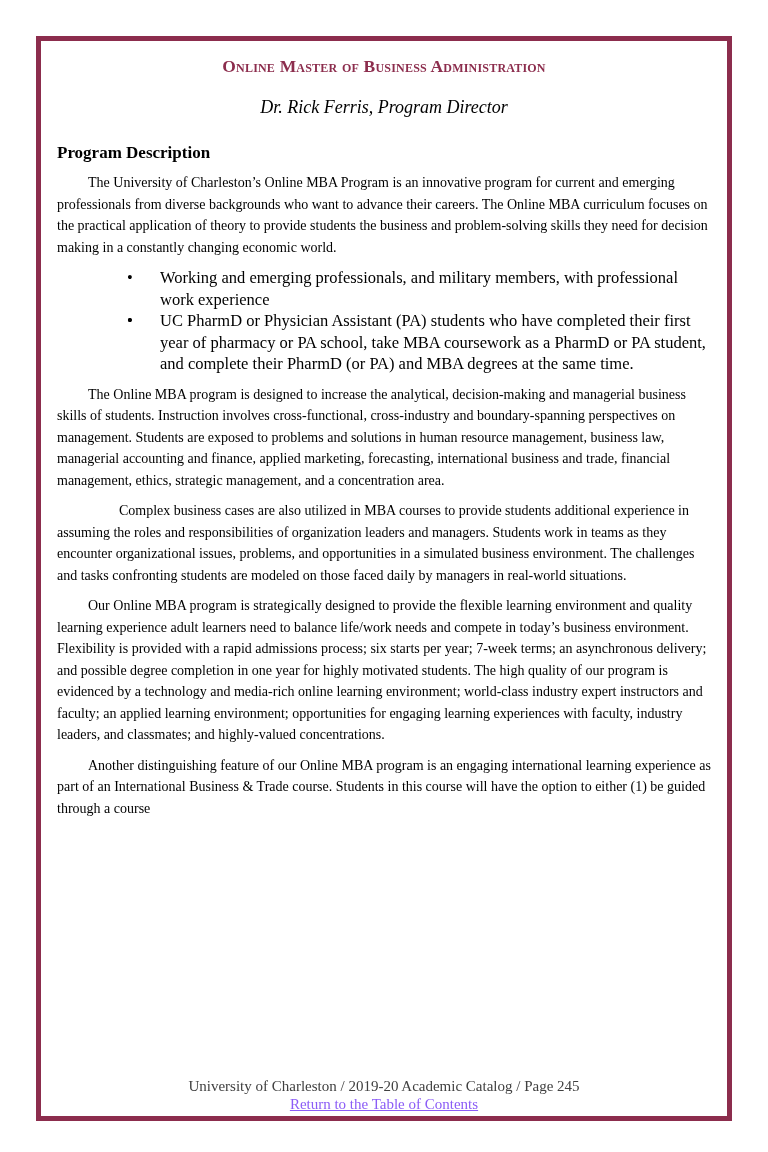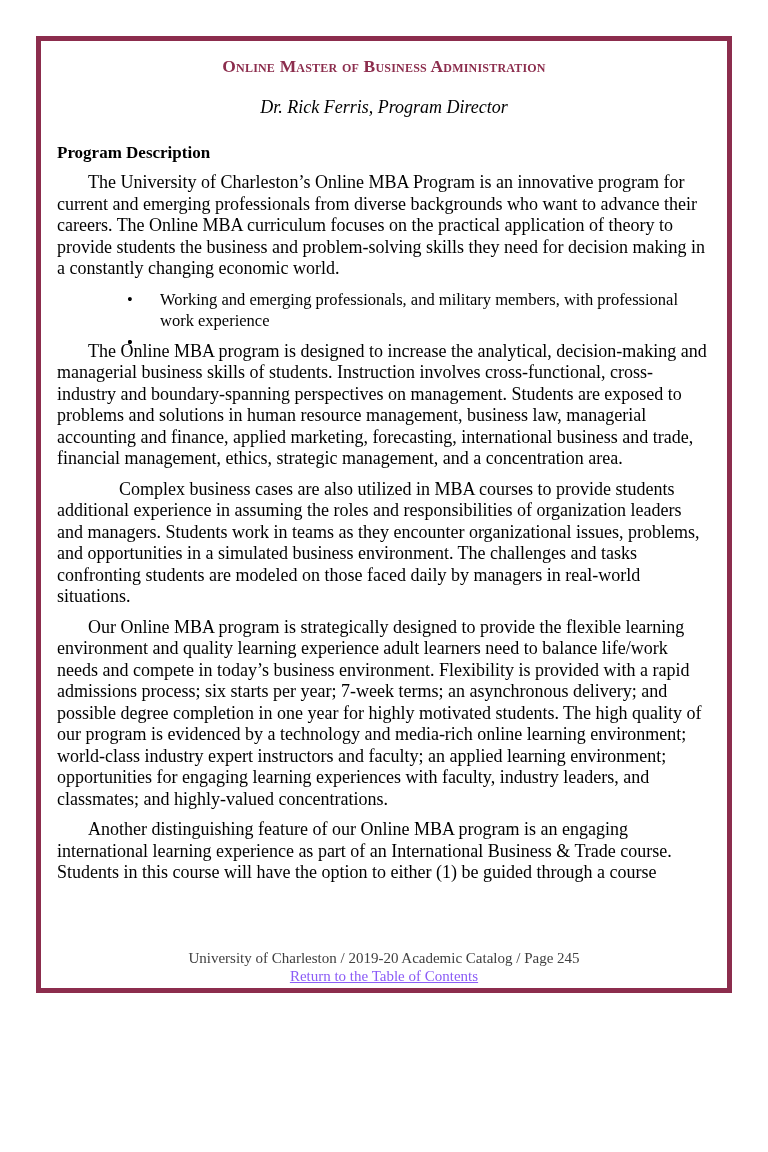--- a/index.html
+++ b/index.html
@@ -13,21 +13,21 @@
     position: relative;
     font-family: "Liberation Serif", "DejaVu Serif", serif;
     color: #000000;
     overflow: hidden;
   }
   .frame {
     position: absolute;
     left: 36px;
     top: 36px;
     width: 696px;
-    height: 957px;
+    height: 1085px;
     border: 5px solid #8C2D4D;
     box-sizing: border-box;
     padding: 12px 16px 0 16px;
   }
   .doc-title {
     margin: 2px 0 0 0;
     text-align: center;
     font-size: 17.5px;
     line-height: 22px;
     font-weight: bold;
@@ -45,21 +45,21 @@
     color: #000000;
   }
   .section-heading {
     margin: 24px 0 2px 0;
     font-size: 17px;
     line-height: 21px;
     font-weight: bold;
   }
   .para {
     margin: 9px 0 0 0;
-    font-size: 18px;
+    font-size: 14px;
     line-height: 21.5px;
     text-indent: 31px;
   }
   .para.deep-indent {
     text-indent: 62px;
   }
   ul.groups {
     margin: 9px 0 0 70px;
     padding: 0;
   }
@@ -114,20 +114,21 @@
   <ul class="groups">
     <li>
       <span class="bullet">•</span>
       <span>Working and emerging professionals, and military members, with professional work experience</span>
     </li>
     <li>
       <span class="bullet">•</span>
     </li>
     <li>
       <span class="bullet">•</span>
+      <span>UC PharmD or Physician Assistant (PA) students who have completed their first year of pharmacy or PA school, take MBA coursework as a PharmD or PA student, and complete their PharmD (or PA) and MBA degrees at the same time.</span>
     </li>
   </ul>
 
   <p class="para">The Online MBA program is designed to increase the analytical, decision-making and managerial business skills of students. Instruction involves cross-functional, cross-industry and boundary-spanning perspectives on management. Students are exposed to problems and solutions in human resource management, business law, managerial accounting and finance, applied marketing, forecasting, international business and trade, financial management, ethics, strategic management, and a concentration area.</p>
 
   <p class="para deep-indent">Complex business cases are also utilized in MBA courses to provide students additional experience in assuming the roles and responsibilities of organization leaders and managers. Students work in teams as they encounter organizational issues, problems, and opportunities in a simulated business environment. The challenges and tasks confronting students are modeled on those faced daily by managers in real-world situations.</p>
 
   <p class="para">Our Online MBA program is strategically designed to provide the flexible learning environment and quality learning experience adult learners need to balance life/work needs and compete in today’s business environment. Flexibility is provided with a rapid admissions process; six starts per year; 7-week terms; an asynchronous delivery; and possible degree completion in one year for highly motivated students. The high quality of our program is evidenced by a technology and media-rich online learning environment; world-class industry expert instructors and faculty; an applied learning environment; opportunities for engaging learning experiences with faculty, industry leaders, and classmates; and highly-valued concentrations.</p>
 
   <p class="para">Another distinguishing feature of our Online MBA program is an engaging international learning experience as part of an International Business &amp; Trade course. Students in this course will have the option to either (1) be guided through a course</p>

